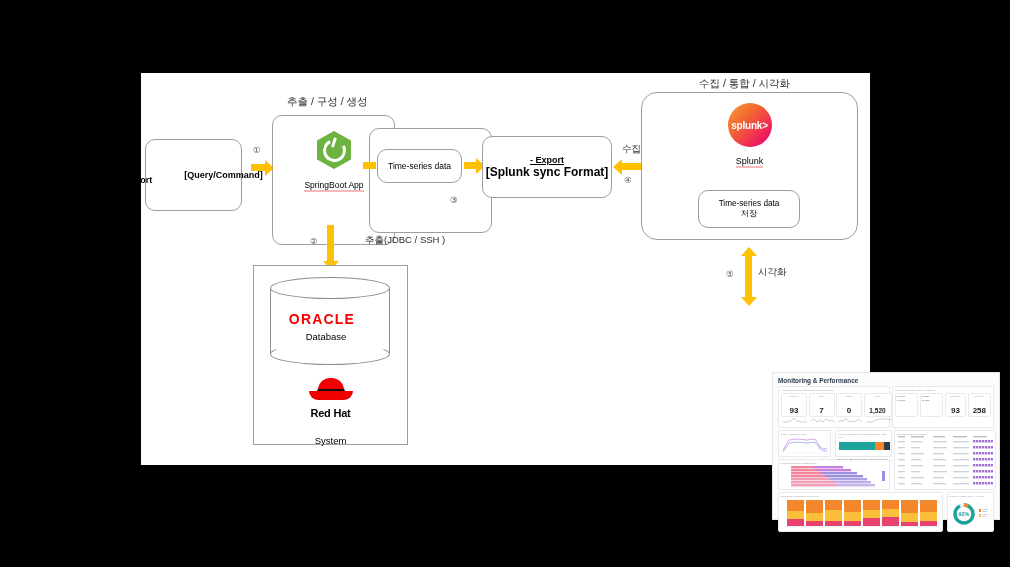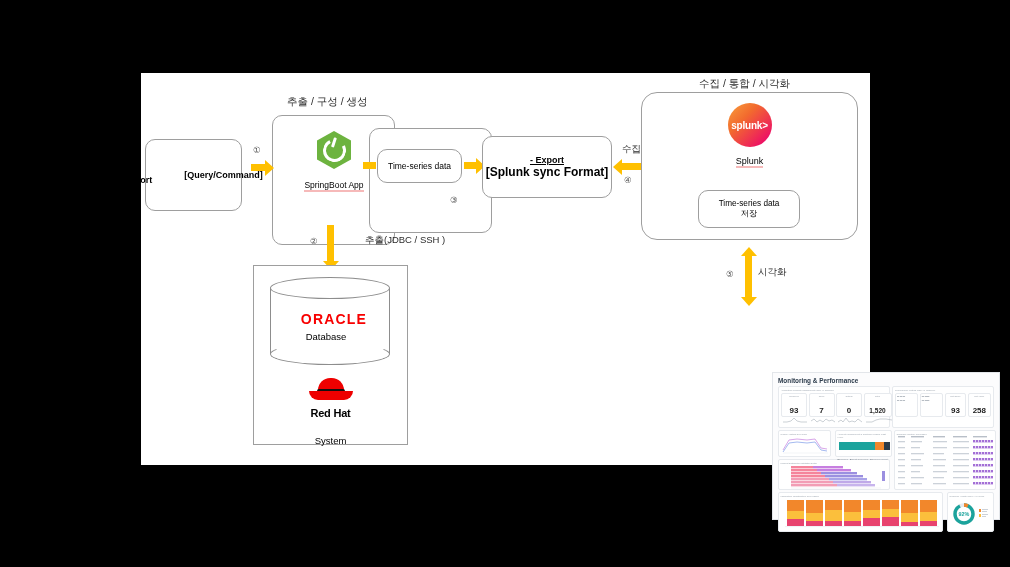--- a/index.html
+++ b/index.html
@@ -118,21 +118,21 @@
   <div class="tip-u" style="left:599.5px;top:174px;"></div>
   <div class="tip-d" style="left:599.5px;top:224px;"></div>
   <div class="step" style="left:585px;top:196px;">⑤</div>
   <div class="lbl" style="left:617px;top:193px;font-size:9.5px;">시각화</div>
 
   <div class="abs" style="left:112px;top:192px;width:155px;height:180px;border:1.2px solid #9e9e9e;box-sizing:border-box;background:#fff;">
     <div class="cyl" style="left:16px;top:11px;">
       <div class="cyl-body"></div>
       <div class="cyl-bot"></div>
       <div class="cyl-top"></div>
-      <div class="abs ctr" style="left:12px;top:34px;width:104px;">
+      <div class="abs ctr" style="left:0;top:34px;width:104px;">
         <span class="oracle">ORACLE</span>
       </div>
       <div class="abs ctr" style="left:0;top:54px;width:112px;">
         <span style="font-size:9.5px;">Database</span>
       </div>
     </div>
     <div class="abs" style="left:0;top:110px;width:153px;display:flex;flex-direction:column;align-items:center;">
       <div class="rh">
         <div class="rh-crown"></div>
           <div class="rh-band"></div>

